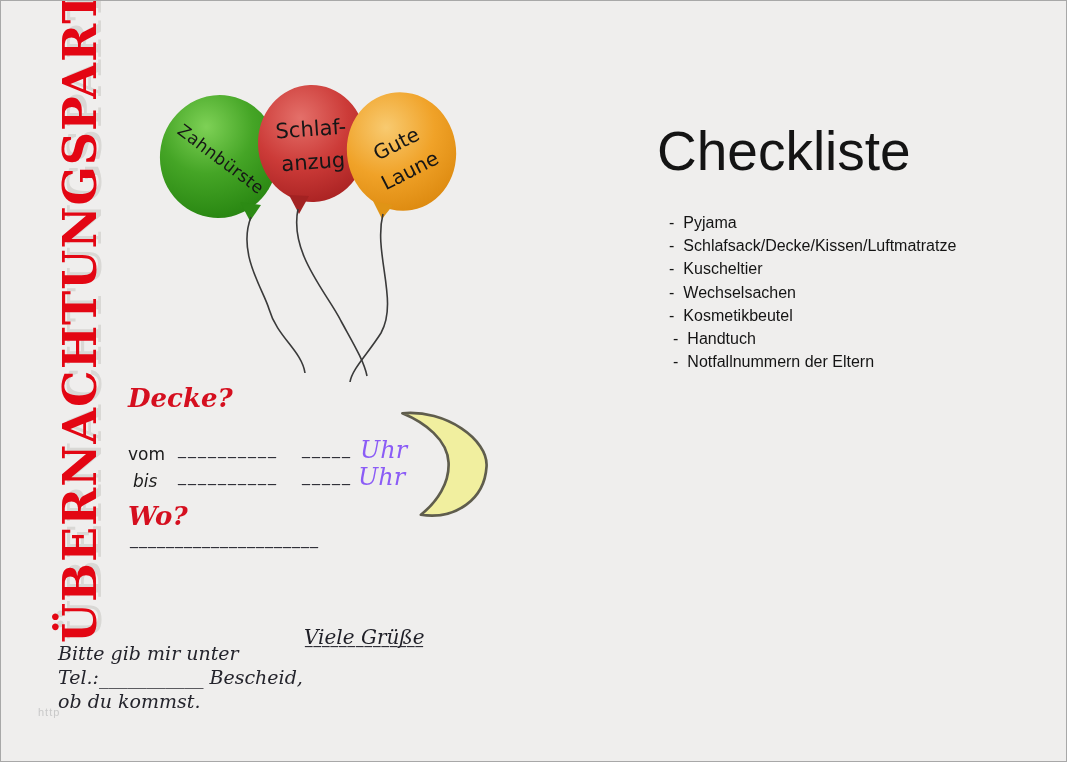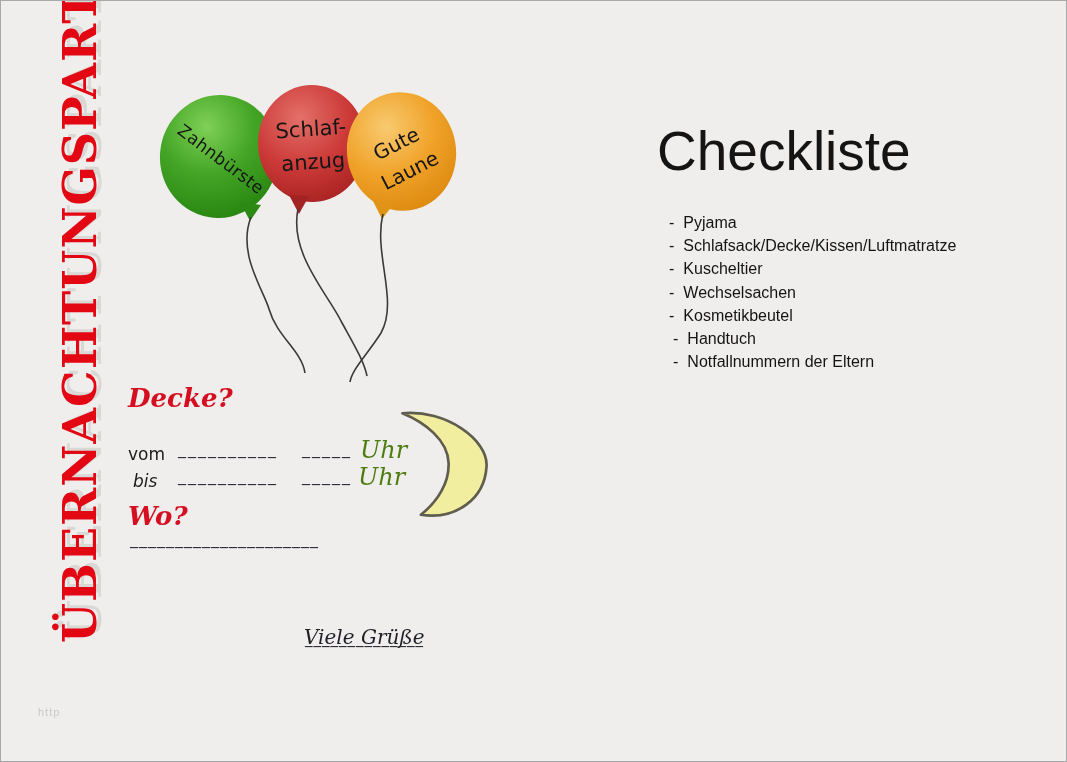--- a/index.html
+++ b/index.html
@@ -43,21 +43,21 @@
   .wann{left:127px;top:382px;}
   .wo{left:127px;top:500px;}
   .plain-label{position:absolute;font-family:"DejaVu Sans",sans-serif;font-size:17px;color:#1c1c1c;}
   .vom{left:127px;top:443px;}
   .bis{left:132px;top:470px;font-style:italic;}
   .blank{position:absolute;font-family:"DejaVu Sans",sans-serif;font-size:16px;color:#2a2a33;letter-spacing:2px;white-space:nowrap;}
   .blank-vom-date{left:177px;top:438px;}
   .blank-vom-time{left:301px;top:438px;}
   .blank-bis-date{left:177px;top:465px;}
   .blank-bis-time{left:301px;top:465px;}
-  .uhr{position:absolute;font-size:24px;color:#4d7c0f;}
+  .uhr{position:absolute;font-size:24px;color:#8b5cf6;}
   .uhr-vom{left:359px;top:435px;}
   .uhr-bis{left:357px;top:462px;}
   .blank-wo{left:129px;top:528px;font-size:16px;letter-spacing:1px;font-style:italic;}
   .greeting{position:absolute;left:303px;top:624px;font-size:20px;color:#1e1e26;}
   .blank-greeting{left:304px;top:608px;font-size:15px;letter-spacing:1px;margin-top:20px;}
   .note{position:absolute;left:57px;top:640px;width:280px;font-size:19px;line-height:24px;color:#24242c;}
   .watermark{position:absolute;left:37px;top:705px;font-size:11px;color:#c9c9c9;letter-spacing:1px;}
   
   .check-title{
     position:absolute;left:656px;top:118px;
@@ -112,20 +112,25 @@
   <div class="blank blank-bis-date">__________</div>
   <div class="blank blank-bis-time">_____</div>
   <div class="uhr script uhr-bis">Uhr</div>
 
   <div class="q-label script wo">Wo?</div>
   <div class="blank blank-wo">_____________________</div>
 
   <div class="greeting script">Viele Grüße</div>
   <div class="blank blank-greeting">______________</div>
 
+  <div class="note script">
+    <div>Bitte gib mir unter</div>
+    <div>Tel.:___________ Bescheid,</div>
+    <div>ob du kommst.</div>
+  </div>
 
   <div class="watermark">http</div>
 
   <div class="check-title">Checkliste</div>
   <div class="check-list">
     <div class="check-row">
       <span class="check-dash">-</span>
       <span>Pyjama</span>
     </div>
     <div class="check-row">

